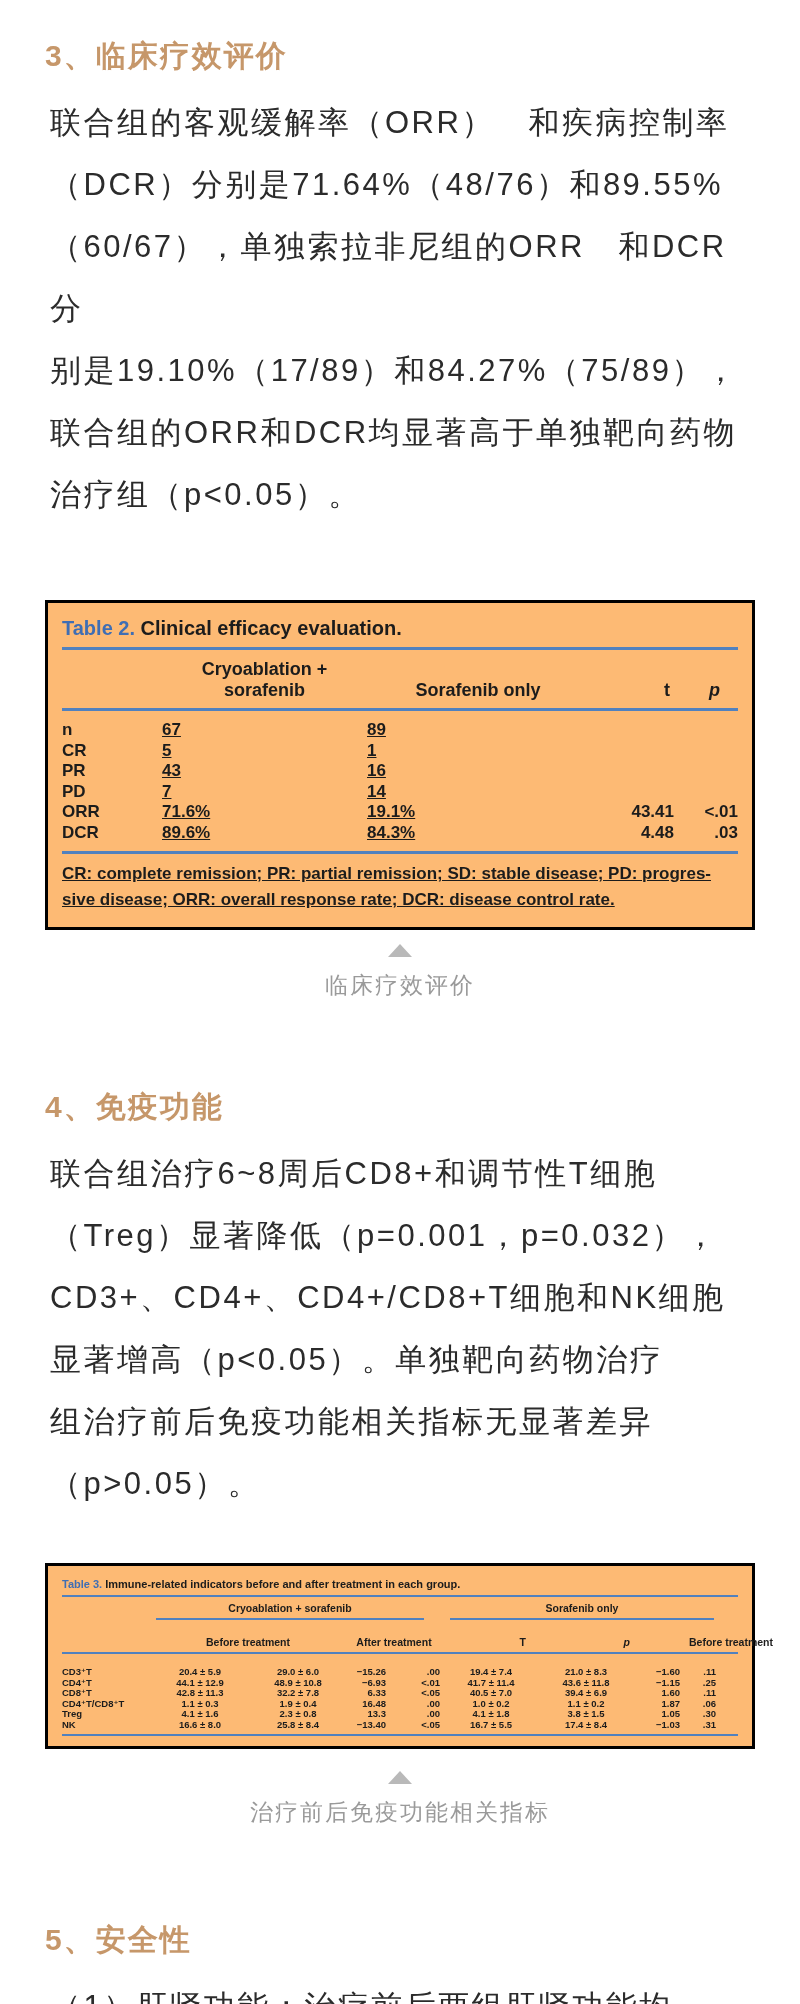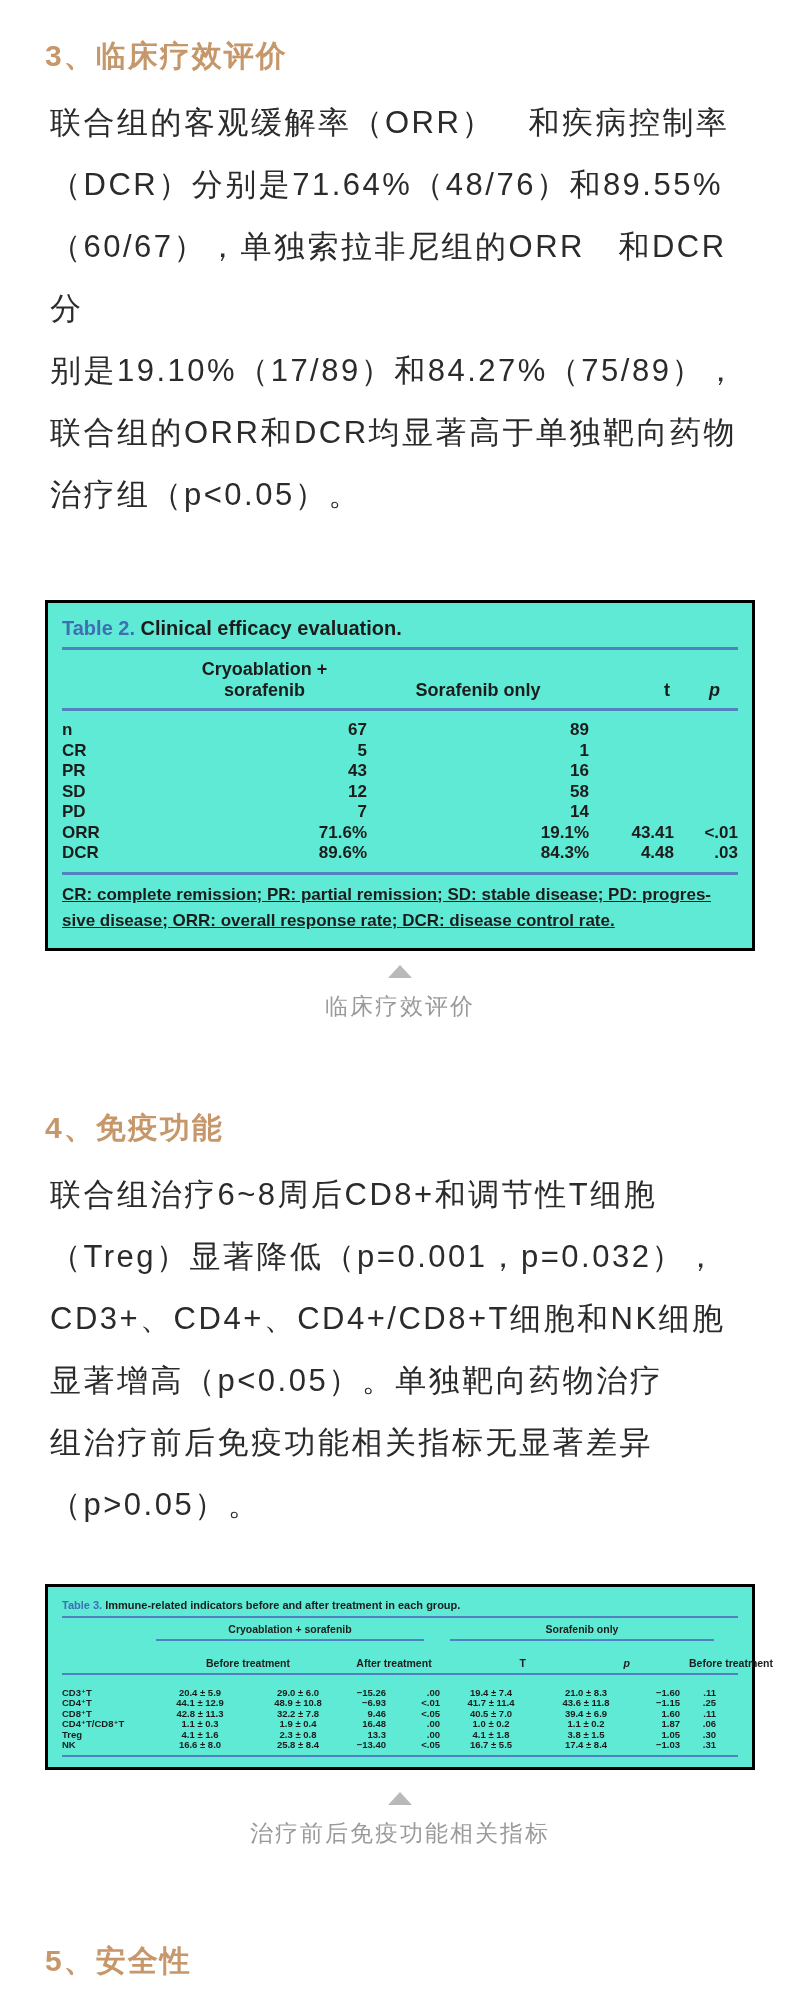--- a/index.html
+++ b/index.html
@@ -44,21 +44,21 @@
     text-align: center;
     font-size: 23px;
     line-height: 32px;
     letter-spacing: 2px;
     color: #9a9a9a;
   }
 
   
   .jtable {
     border: 3px solid #000000;
-    background: #5eead4;
+    background: #fdba74;
     color: #1c1c1c;
   }
   .jt-label { color: #3f6eb4; font-weight: bold; }
   .jt-title { color: #1c1c1c; font-weight: bold; }
   .rule { background: #5181be; border: 0; }
 
   
   .t2 { margin-top: 74px; padding: 12px 14px 14px 14px; }
   .t2-titleline { font-size: 20px; line-height: 26px; }
   .t2 .rule-full { height: 3px; margin-top: 6px; }
@@ -67,21 +67,21 @@
     grid-template-columns: 100px 205px 222px 85px 64px;
     align-items: end;
   }
   .t2-head { padding: 9px 0 7px 0; font-size: 18px; font-weight: bold; }
   .t2-head .c-g { text-align: center; }
   .t2-head .c-t { text-align: right; padding-right: 4px; }
   .t2-head .c-p { text-align: right; padding-right: 18px; font-style: italic; }
   .t2-body { padding-top: 9px; }
   .t2-row { font-size: 17px; line-height: 20.5px; font-weight: bold; }
   .t2-row .c-lab { text-align: left; }
-  .t2-row .c-g { text-align: right; }
+  .t2-row .c-g { text-align: left; text-decoration: underline; }
   .t2-row .c-t, .t2-row .c-p { text-align: right; }
   .t2 .rule-bottom { height: 3px; margin-top: 8px; }
   .t2-footnote {
     margin-top: 7px;
     font-size: 17px;
     line-height: 26px;
     font-weight: bold;
     white-space: pre-line;
     text-decoration: underline;
   }
@@ -172,27 +172,20 @@
         <div class="c-p"></div>
       </div>
       <div class="t2-cols t2-row">
         <div class="c-lab">PR</div>
         <div class="c-g">43</div>
         <div class="c-g">16</div>
         <div class="c-t"></div>
         <div class="c-p"></div>
       </div>
       <div class="t2-cols t2-row">
-        <div class="c-lab">SD</div>
-        <div class="c-g">12</div>
-        <div class="c-g">58</div>
-        <div class="c-t"></div>
-        <div class="c-p"></div>
-      </div>
-      <div class="t2-cols t2-row">
         <div class="c-lab">PD</div>
         <div class="c-g">7</div>
         <div class="c-g">14</div>
         <div class="c-t"></div>
         <div class="c-p"></div>
       </div>
       <div class="t2-cols t2-row">
         <div class="c-lab">ORR</div>
         <div class="c-g">71.6%</div>
         <div class="c-g">19.1%</div>
@@ -271,21 +264,21 @@
         <div class="c-p">&lt;.01</div>
         <div class="c-c">41.7 ± 11.4</div>
         <div class="c-c">43.6 ± 11.8</div>
         <div class="c-t">−1.15</div>
         <div class="c-p">.25</div>
       </div>
       <div class="t3-cols t3-row">
         <div class="c-lab">CD8⁺T</div>
         <div class="c-c">42.8 ± 11.3</div>
         <div class="c-c">32.2 ± 7.8</div>
-        <div class="c-t">9.46</div>
+        <div class="c-t">6.33</div>
         <div class="c-p">&lt;.05</div>
         <div class="c-c">40.5 ± 7.0</div>
         <div class="c-c">39.4 ± 6.9</div>
         <div class="c-t">1.60</div>
         <div class="c-p">.11</div>
       </div>
       <div class="t3-cols t3-row">
         <div class="c-lab">CD4⁺T/CD8⁺T</div>
         <div class="c-c">1.1 ± 0.3</div>
         <div class="c-c">1.9 ± 0.4</div>

